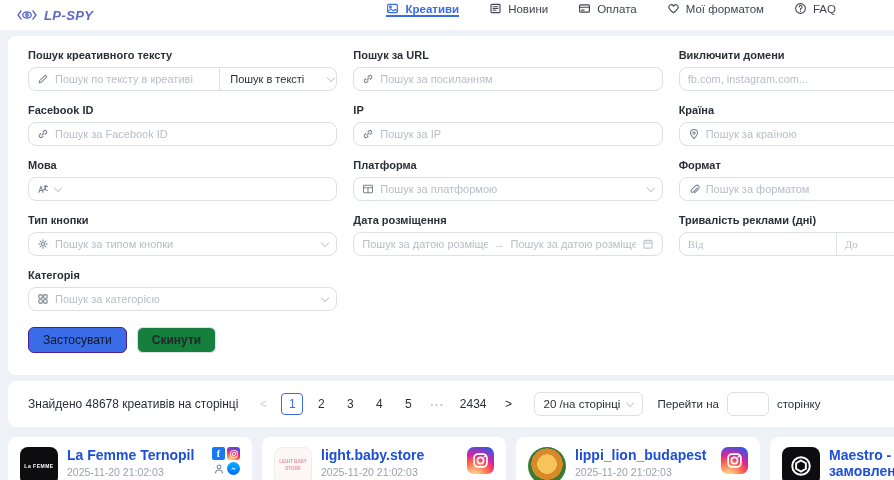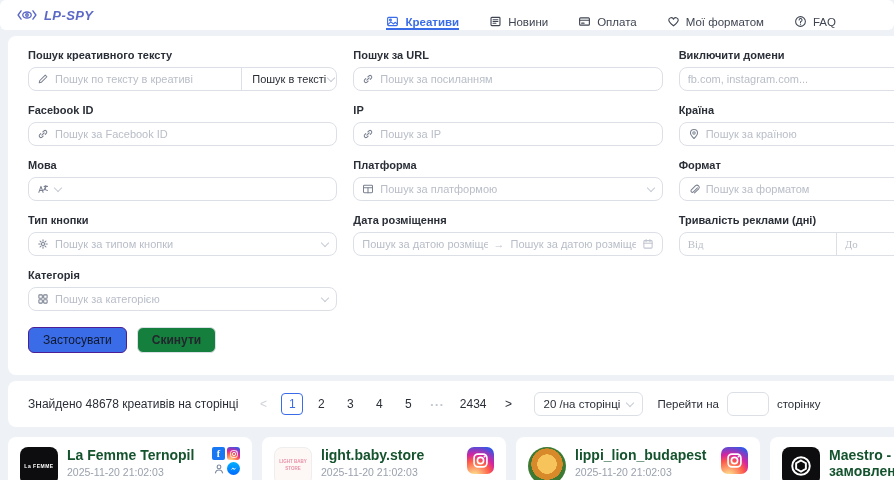--- a/index.html
+++ b/index.html
@@ -8,25 +8,25 @@
     font-family:"Liberation Sans", sans-serif;
     background:#eef1f6;
     color:#23262d;
     position:relative;
   }
   svg { display:block; }
 
   
   .navbar {
     height:30px; background:#fff; display:flex; align-items:center;
-    justify-content:space-between; padding:0 58px 0 16px;border-radius:6px;
+    justify-content:space-between; padding:0 58px 0 16px;
   }
   .logo { display:flex; align-items:center; gap:6px; color:#5b68c5; cursor:pointer; }
   .logo-text { font-size:13px; font-weight:bold; font-style:italic; letter-spacing:.4px; }
-  .nav { display:flex; align-items:flex-end; gap:30px; height:30px; }
+  .nav { display:flex; align-items:flex-start; gap:30px; height:30px; }
   .nav-item {
     display:flex; align-items:center; gap:6px; font-size:11.5px; color:#3f4552;
     cursor:pointer; border-bottom:2px solid transparent; padding-top:2px;
   }
   .nav-item.active { color:#3b6ce8; border-bottom-color:#3b6ce8; font-weight:600; }
   .nav-ic { width:13px; height:13px; }
 
   
   .panel {
     margin:6px 0 0 8px; width:1000px; background:#fff; border-radius:8px;
@@ -43,21 +43,21 @@
     border:0; outline:0; flex:1; min-width:0; font-size:11px; color:#23262d;
     font-family:"Liberation Sans", sans-serif; background:transparent;
   }
   .ctl input::placeholder { color:#b8bdc7; }
   .pfx { width:12px; height:12px; color:#7b8291; flex:none; }
   .chev {
     width:6px; height:6px; border-right:1.3px solid #c6cbd4; border-bottom:1.3px solid #c6cbd4;
     transform:rotate(45deg); margin-top:-3px; flex:none;
   }
   .addon {
-    display:flex; align-items:center; gap:2px; border-left:1px solid #dcdfe6;
+    display:flex; align-items:center; gap:24px; border-left:1px solid #dcdfe6;
     align-self:stretch; padding:0 2px 0 10px; cursor:pointer;
   }
   .addon-label { font-size:11px; color:#2a2e37; white-space:nowrap; }
   .range-arrow { color:#c0c5cf; font-size:11px; flex:none; }
   .duo { padding:0; }
   .duo input { padding:0 8px; align-self:stretch;font-family:Liberation Serif, serif; }
   .duo .half2 { border-left:1px solid #dcdfe6; }
   .btn-row { display:flex; gap:10px; margin-top:16px; }
   .btn {
     height:26px; padding:0 14px; border-radius:6px; font-size:12px; cursor:pointer;
@@ -95,21 +95,21 @@
   .cards { margin:10px 0 0 8px; display:flex; gap:10px; width:max-content; }
   .card { width:244px; background:#fff; border-radius:8px; padding:10px 12px; height:160px; }
   .card-head { display:flex; gap:9px; }
   .avatar { width:38px; height:38px; border-radius:8px; flex:none; overflow:hidden;
     display:flex; align-items:center; justify-content:center; text-align:center; }
   .av-black { background:#0d0d0f; color:#fff; font-size:5px; font-weight:bold; letter-spacing:.5px; line-height:1.6; }
   .av-light { background:#fdf8f6; border:1px solid #eee; color:#e890a8; font-size:4.5px; font-weight:bold; line-height:1.5; }
   .av-lion { border-radius:50%;
     background:radial-gradient(circle at 50% 45%, #f6c45a 0 34%, #d88a2b 35% 55%, #3c7a33 56% 78%, #f0e2b8 79%); }
   .card-meta { flex:1; min-width:0; }
-  .card-title { font-size:14px; font-weight:700; color:#14532d; line-height:1.15; cursor:pointer; }
+  .card-title { font-size:14px; font-weight:700; color:#1d4ed8; line-height:1.15; cursor:pointer; }
   .card-title.clip1 { white-space:nowrap; overflow:hidden; text-overflow:ellipsis; }
   .card-date { font-size:10.5px; color:#9aa1ad; margin-top:3px; }
   .net-grid { display:grid; grid-template-columns:13px 13px; gap:2px; flex:none; align-content:start; }
   .net {
     width:13px; height:13px; border-radius:3px; display:flex; align-items:center;
     justify-content:center; cursor:pointer;
   }
   .net-fb { background:#1877f2; color:#fff; font-size:10px; font-weight:bold; font-family:"Liberation Serif", serif; border-radius:2px; }
   .ig-grad { background:radial-gradient(circle at 28% 110%, #fdf497 0%, #fd5949 45%, #d6249f 62%, #285aeb 92%); color:#fff; }
   .net-person { color:#7d8aa0; background:transparent; }

